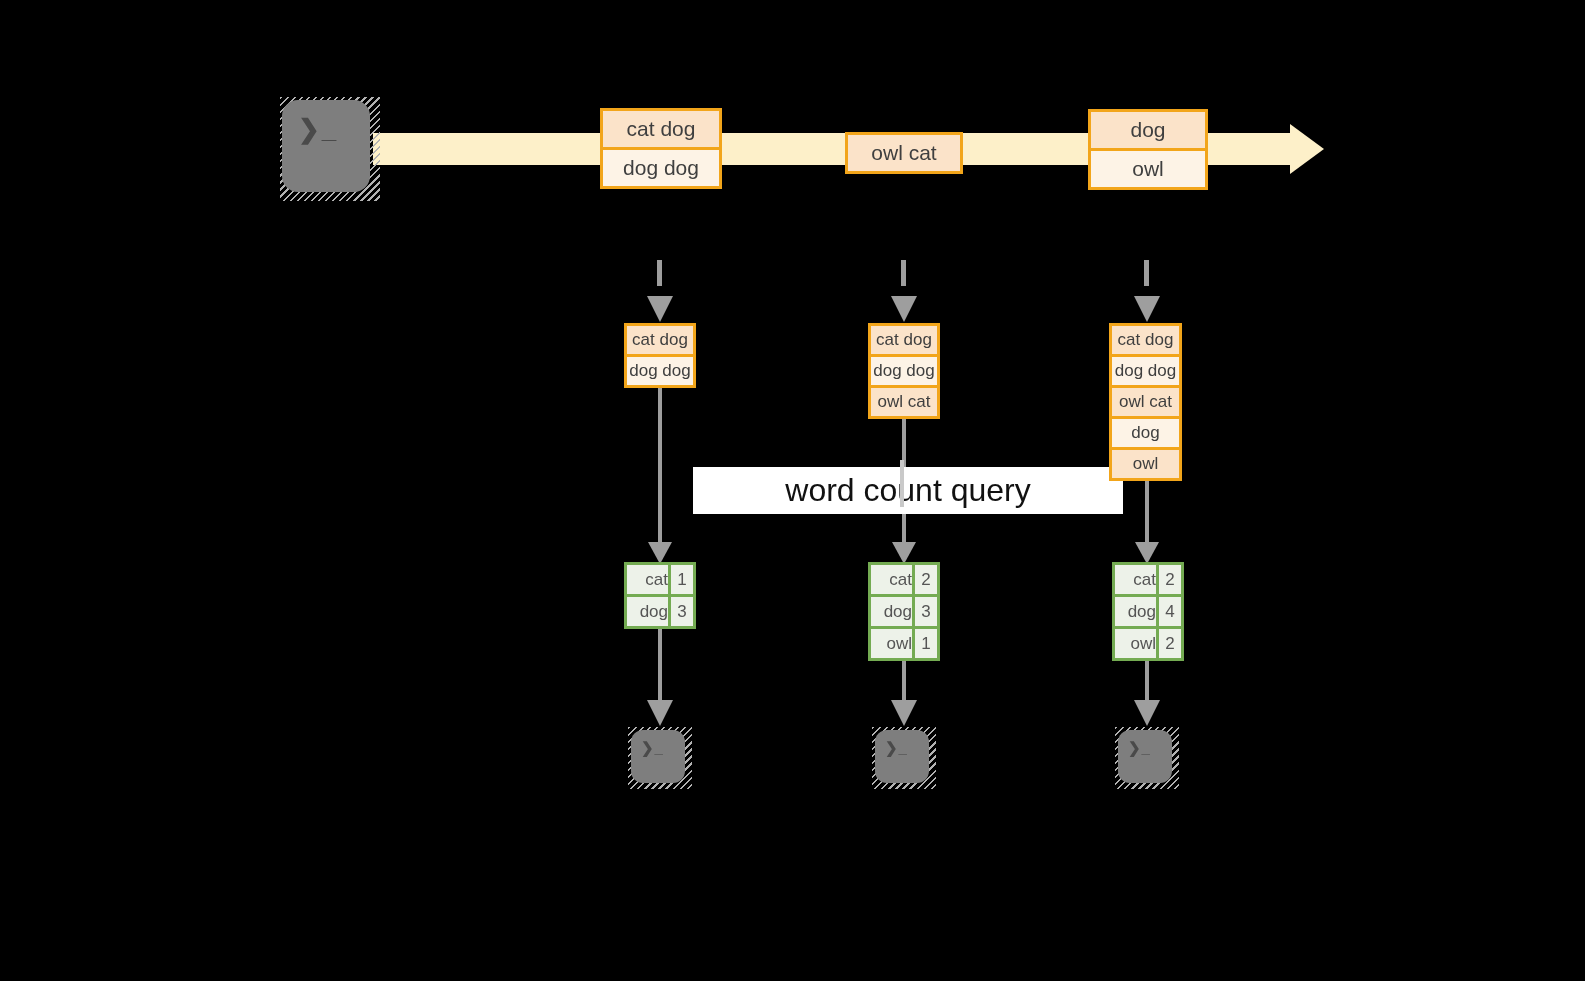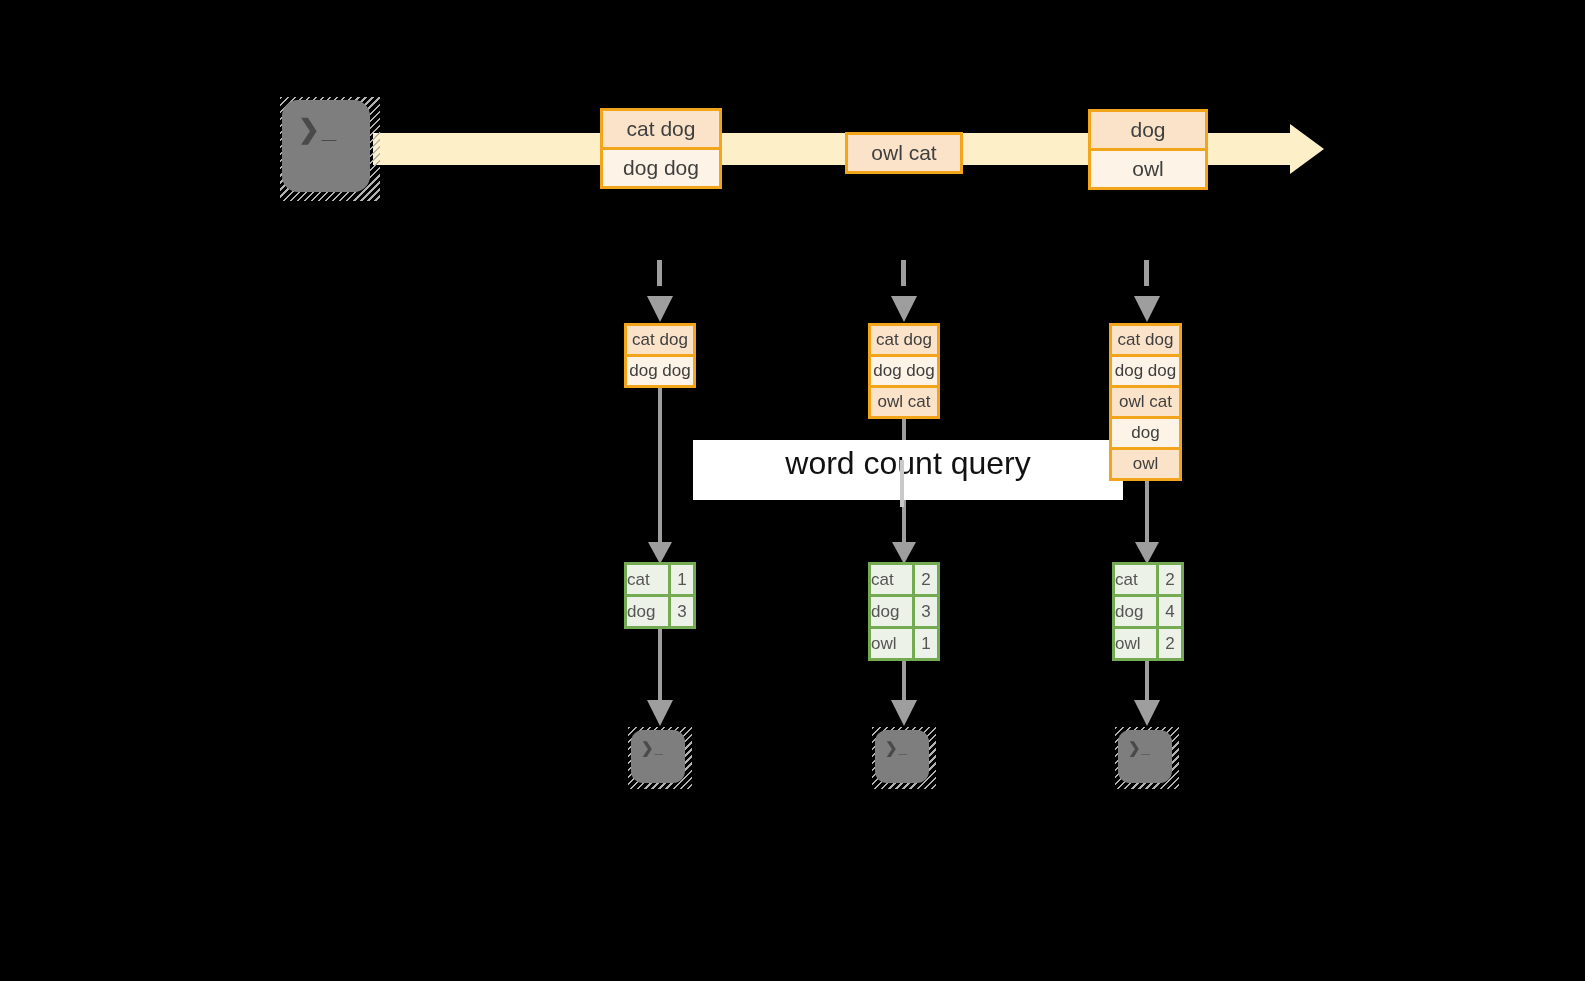--- a/index.html
+++ b/index.html
@@ -22,21 +22,21 @@
   .stack{border:3px solid #f2a51a;z-index:5;box-sizing:border-box;}
   .srow{height:28px;line-height:28px;text-align:center;font-size:17px;color:#3f3f3f;}
   .srow + .srow{border-top:3px solid #f2a51a;}
   .srow:nth-child(odd){background:#fbe3c9;}
   .srow:nth-child(even){background:#fdf3e6;}
 
   
   .counts{border:3px solid #74ab52;z-index:5;box-sizing:border-box;background:#74ab52;}
   .crow{display:flex;height:29px;line-height:29px;font-size:17px;color:#555;}
   .crow + .crow{border-top:3px solid #74ab52;}
-  .cword{flex:1;background:#edf2e9;text-align:left;border-right:3px solid #74ab52;}
+  .cword{flex:1;background:#edf2e9;text-align:right;border-right:3px solid #74ab52;}
   .ccount{width:22px;background:#edf2e9;text-align:center;}
 
   
   .vline{width:4px;background:#9e9e9e;z-index:2;}
   .vdash{width:5px;z-index:2;
          background:repeating-linear-gradient(to bottom,#9e9e9e 0 26px,transparent 26px 36px);}
   .head-down{width:0;height:0;border-left:12px solid transparent;border-right:12px solid transparent;
              border-top:22px solid #9e9e9e;z-index:2;}
   .head-down.big{border-left-width:13px;border-right-width:13px;border-top-width:26px;}
 
@@ -103,21 +103,21 @@
       <div class="srow">owl</div>
     </div>
 
   <div class="abs vline" style="left:658px;top:386px;height:158px;"></div>
   <div class="abs head-down" style="left:648px;top:542px;"></div>
   <div class="abs vline" style="left:902px;top:414px;height:130px;"></div>
   <div class="abs head-down" style="left:892px;top:542px;"></div>
   <div class="abs vline" style="left:1145px;top:477px;height:67px;"></div>
   <div class="abs head-down" style="left:1135px;top:542px;"></div>
 
-  <div class="abs banner" style="left:693px;top:440px;width:430px;height:60px;">
+  <div class="abs banner" style="left:693px;top:467px;width:430px;height:47px;">
     <span>word count query</span>
   </div>
   <div class="abs banner-line" style="left:900px;top:460px;width:4px;height:47px;"></div>
 
   <div class="abs counts" style="left:624px;top:562px;width:72px;">
       <div class="crow">
         <div class="cword">cat</div>
         <div class="ccount">1</div>
       </div>
       <div class="crow">

